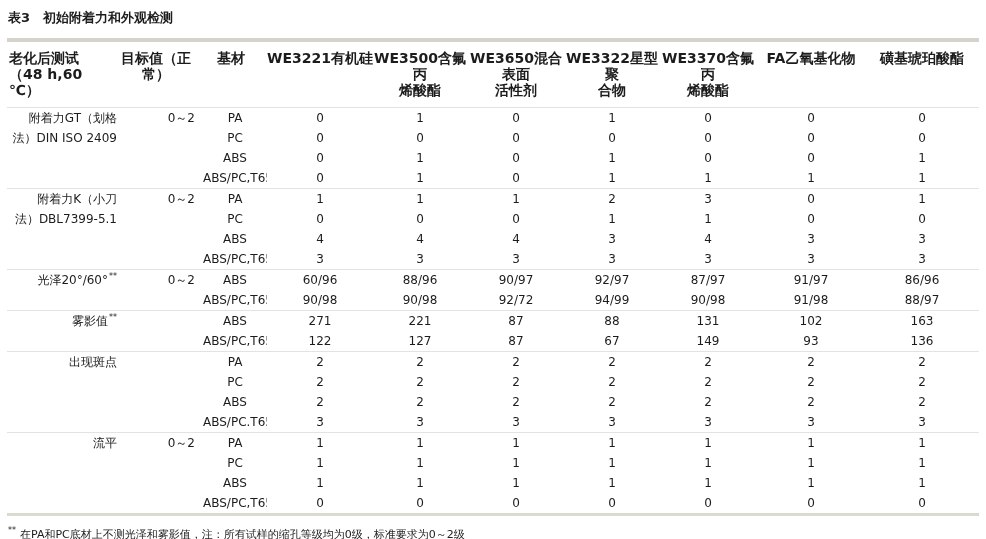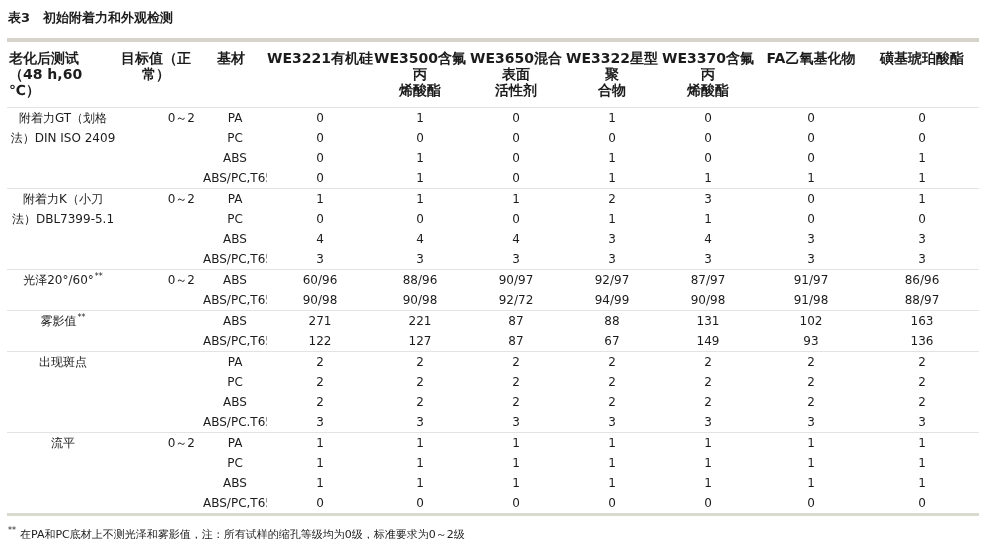--- a/index.html
+++ b/index.html
@@ -26,21 +26,21 @@
   thead th{
     font-size:14px;font-weight:bold;line-height:16px;vertical-align:top;
     padding:8px 0 9px 0;text-align:center;white-space:pre-line;overflow:hidden;
   }
   thead th.c0{text-align:left;padding-left:2px;}
   tbody{border-top:1px solid var(--rule-thin);}
   td{
     font-size:12px;height:20px;line-height:20px;padding:0;
     vertical-align:top;text-align:center;overflow:hidden;
   }
-  td.c0{text-align:center;padding-left:2px;white-space:pre-line;}
+  td.c0{text-align:right;padding-left:2px;white-space:pre-line;}
   td.c1{text-align:right;}
   td.c2{text-align:center;padding-left:8px;}
   td.c0 sup{margin-left:1px;}
   sup{font-size:8px;line-height:1;}
   .footnote{font-size:11px;line-height:15px;padding:11px 0 0 8px;}
   .footnote sup{margin-right:4px;font-size:8px;}
 </style>
 </head>
 <body>
 

